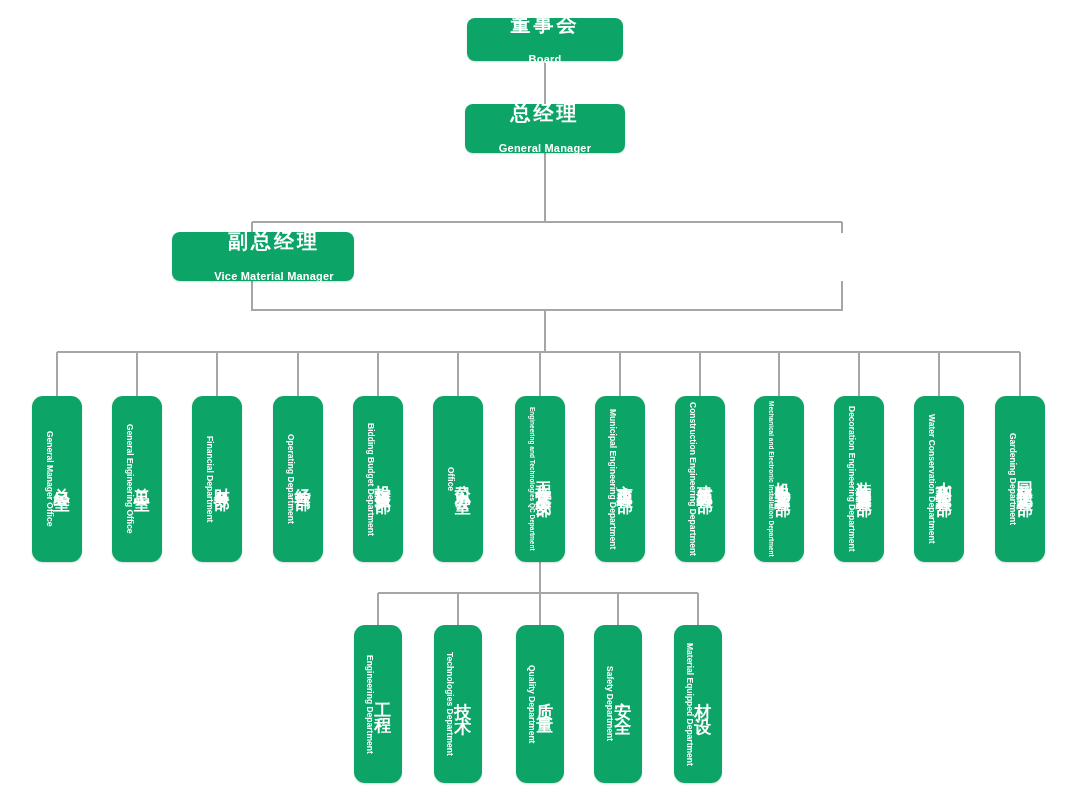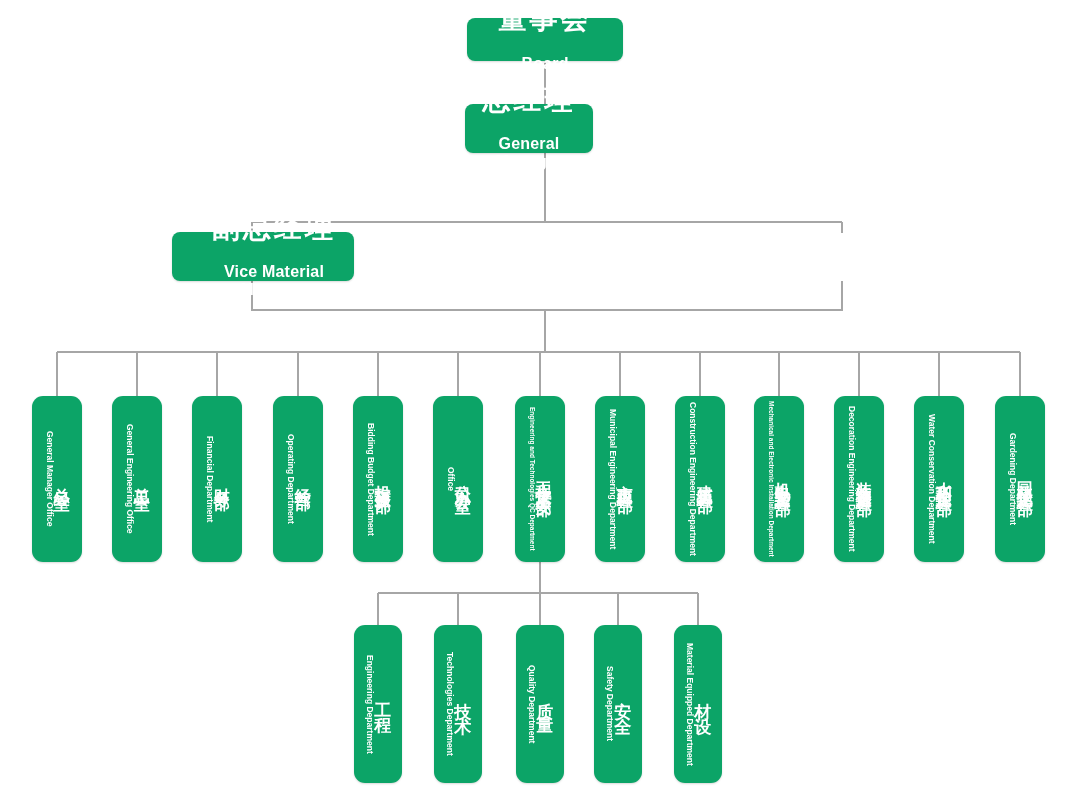--- a/index.html
+++ b/index.html
@@ -9,22 +9,22 @@
   }
   .connectors { position:absolute; left:0; top:0; pointer-events:none; }
   .connectors line { stroke: var(--line-color, #A6A6A6); stroke-width:2; }
 
   .node-h {
     position:absolute; background:var(--box-color, #0CA467); color:var(--text-color,#fff);
     border-radius:8px; display:flex; flex-direction:column; align-items:center;
     justify-content:center; text-align:center;
     box-shadow: 0 1px 2px rgba(0,0,0,0.15);
   }
-  .node-h .zh { font-size:28px; font-weight:bold; letter-spacing:3px; line-height:1.1;font-family:Liberation Mono, monospace; }
-  .node-h .en { font-size:16px; font-weight:bold; line-height:1.1; margin-top:18px; letter-spacing:0.2px; }
+  .node-h .zh { font-size:20px; font-weight:bold; letter-spacing:3px; line-height:1.1; }
+  .node-h .en { font-size:11px; font-weight:bold; line-height:1.1; margin-top:18px; letter-spacing:0.2px; }
 
   .node-v {
     position:absolute; top:396px; width:50px; height:166px;
     background:var(--box-color, #0CA467); border-radius:11px;
     display:flex; flex-direction:row; align-items:center; justify-content:center;
     box-shadow: 0 1px 2px rgba(0,0,0,0.15);
   }
   .node-v .en-v {
     writing-mode:vertical-rl; color:var(--text-color,#fff);
     font-size:8.5px; font-weight:bold; white-space:nowrap; line-height:1.1;
@@ -76,21 +76,21 @@
     <line x1="540" y1="593" x2="540" y2="626"></line>
     <line x1="618" y1="593" x2="618" y2="626"></line>
     <line x1="698" y1="593" x2="698" y2="626"></line>
   </svg>
 
   <div class="node-h" style="left:467px; top:18px; width:156px; height:43px;">
     <div class="zh">董事会</div>
     <div class="en">Board</div>
   </div>
 
-  <div class="node-h" style="left:465px; top:104px; width:128px; height:49px;">
+  <div class="node-h" style="left:465px; top:104px; width:160px; height:49px;">
     <div class="zh">总经理</div>
     <div class="en">General Manager</div>
   </div>
 
   <div class="node-h" style="left:172px; top:232px; width:160px; height:49px;padding-left:22px;">
     <div class="zh">副总经理</div>
     <div class="en">Vice Material Manager</div>
   </div>
 
 

